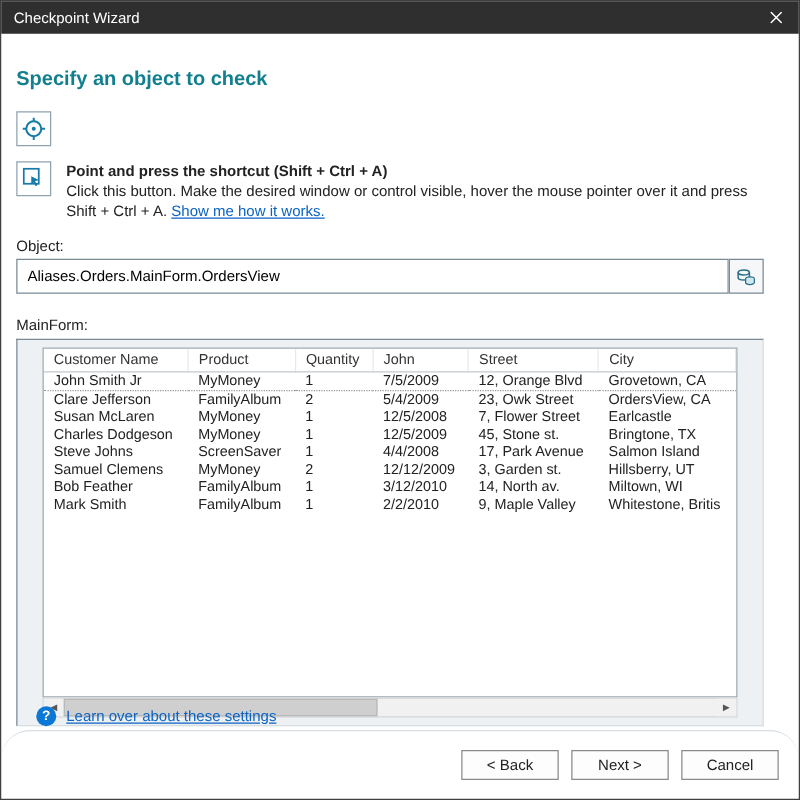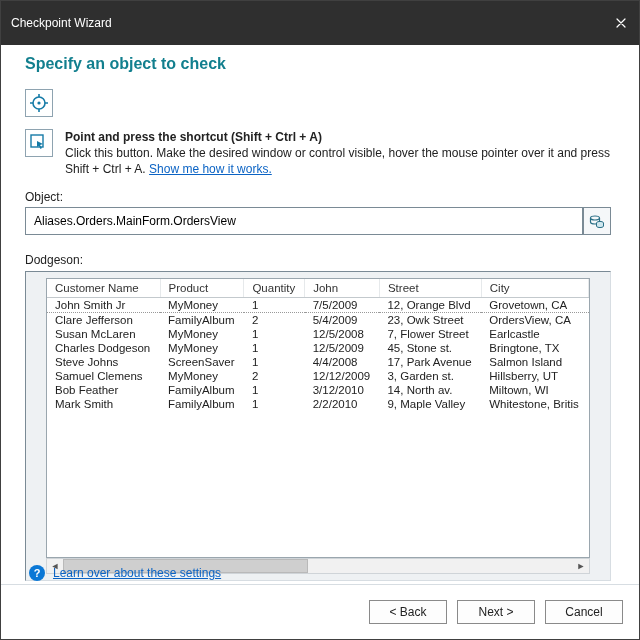--- a/index.html
+++ b/index.html
@@ -7,37 +7,37 @@
   body {
     width: 640px; height: 640px;
     font-family: "Segoe UI", Tahoma, sans-serif;
     font-size: 12px;
     background: #fff;
     color: #222;
     overflow: hidden;
   }
   .window { width: 640px; height: 640px; position: relative; border: 1px solid #404040; }
   .titlebar {
-    height: 44px;
+    height: 26px;
     background: #2f2f2f;
     color: #fff;
     display: flex; align-items: center;
     padding: 0 10px;
     font-size: 12px;
   }
   .titlebar .title { flex: 1; }
   .titlebar .closebtn {
     width: 36px; height: 30px;
     display: flex; align-items: center; justify-content: center;
     margin-right: -10px;
     color: #fff; cursor: default;
   }
   .closebtn svg { stroke: #fff; }
 
-  .content { position: absolute; top: 30px; left: 0; right: 0; bottom: 55px; padding: 18px 28px 0 24px; }
+  .content { position: absolute; top: 30px; left: 0; right: 0; bottom: 55px; padding: 18px 28px 0 12px; }
   .page-title { color: #127f8e; font-size: 16px; font-weight: 600; margin: 6px 0 16px 0; }
 
   .instr { display: flex; gap: 12px; margin-bottom: 12px; }
   .instr .icon-slot {
     width: 28px; height: 28px; flex: 0 0 28px;
     border: 1px solid #8ea3b0; background: #fff;
     display: flex; align-items: center; justify-content: center;
   }
   .instr .text { line-height: 1.35; }
   .instr .text .head { font-weight: 700; }
@@ -108,21 +108,21 @@
   .qmark {
     width: 16px; height: 16px; border-radius: 50%;
     background: #0b78d6; color: #fff; font-weight: 700; font-size: 11px;
     display: flex; align-items: center; justify-content: center;
   }
 
   .footer {
     position: absolute; left: 0; right: 0; bottom: 0; height: 55px;
     border-top: 1px solid #d7dde2;
     display: flex; align-items: center; justify-content: flex-end;
-    gap: 10px; padding: 0 16px;
+    gap: 10px; padding: 0 16px; border-radius: 23px;
   }
   .btn {
     min-width: 78px; height: 24px;
     border: 1px solid #8a8a8a;
     background: #fdfdfd;
     font-size: 12px;
     display: flex; align-items: center; justify-content: center;
     padding: 0 12px;
   }
 </style>
@@ -172,21 +172,21 @@
       <div class="object-btn">
         <svg width="16" height="16" viewBox="0 0 16 16">
           <ellipse cx="6" cy="5" rx="4.5" ry="2" fill="none" stroke="#2a6f86" stroke-width="1.2"></ellipse>
           <path d="M1.5 5 V9 A4.5 2 0 0 0 10.5 9 V5" fill="none" stroke="#2a6f86" stroke-width="1.2"></path>
           <ellipse cx="11" cy="10" rx="3.5" ry="1.6" fill="#cfe7ef" stroke="#2a6f86" stroke-width="1"></ellipse>
           <path d="M7.5 10 V13 A3.5 1.6 0 0 0 14.5 13 V10" fill="#cfe7ef" stroke="#2a6f86" stroke-width="1"></path>
         </svg>
       </div>
     </div>
 
-    <div class="preview-label">Dodgeson:</div>
+    <div class="preview-label">MainForm:</div>
     <div class="preview-box">
       <div class="preview-inner">
         <table class="grid">
           <thead>
               <tr id="grid-head">
                 <th>Customer Name</th>
                 <th>Product</th>
                 <th>Quantity</th>
                 <th>John</th>
                 <th>Street</th>

